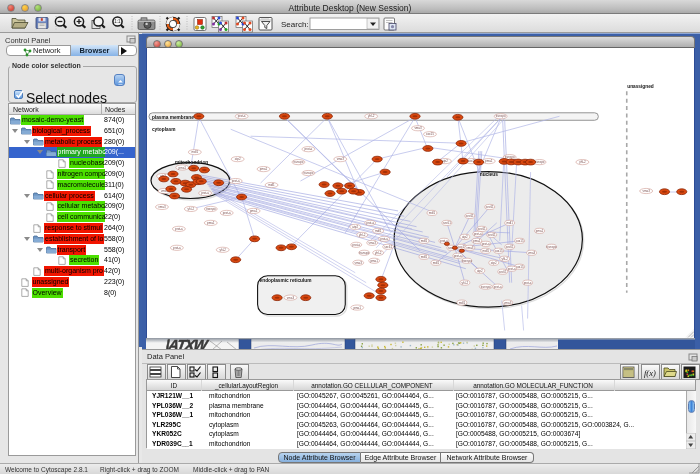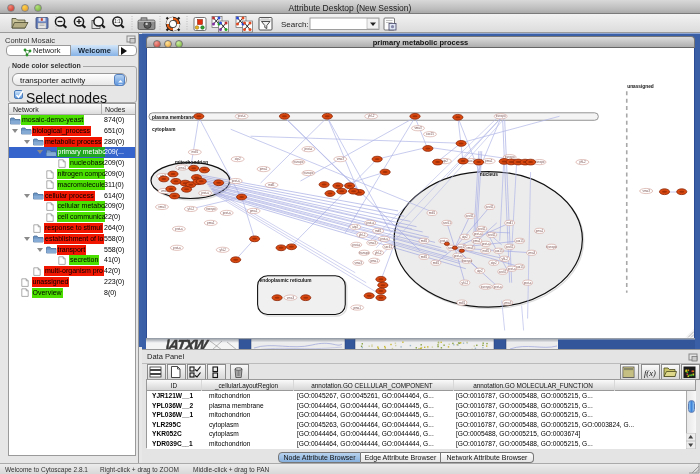--- a/index.html
+++ b/index.html
@@ -161,21 +161,20 @@
       <circle cx="392.5" cy="12.7" r="1.6" fill="#88a"></circle>
     </g>
 </svg>
 <div class="abs" style="left:139px;top:34px;width:3px;height:313px;background:#3c61a8"></div>
 <div class="abs mdi">
 <div class="abs netwin">
 <div class="abs nw-title"></div>
 <div class="abs tl" style="left:7px;background:radial-gradient(circle at 35% 30%,#f0a098,#cf3428);border:0.5px solid #777;"></div>
 <div class="abs tl" style="left:18px;background:radial-gradient(circle at 35% 30%,#ffe49a,#e59b2e);border:0.5px solid #777;"></div>
 <div class="abs tl" style="left:29px;background:radial-gradient(circle at 35% 30%,#cdeea0,#6fae32);border:0.5px solid #777;"></div>
-<div class="abs nw-txt">primary metabolic process</div>
 <svg class="abs" style="left:0px;top:12px;background:#fff;border-left:1px solid #2d4c96;border-right:1px solid #2d4c96" width="549" height="290" viewBox="0 0 549 290">
         <rect x="2.0" y="64.5" width="451" height="7.5" rx="3.7" fill="#f4f4f4" stroke="#888" stroke-width="0.9"></rect>
         <ellipse cx="44.7" cy="134.0" rx="39.5" ry="18" fill="none" stroke="#aaa" stroke-width="1.4" opacity="0.4"></ellipse>
         <ellipse cx="43.5" cy="132.5" rx="39.5" ry="18" fill="#ececec" stroke="#111" stroke-width="1.2"></ellipse>
         <ellipse cx="343.7" cy="193.0" rx="94.5" ry="68" fill="none" stroke="#aaa" stroke-width="1.4" opacity="0.4"></ellipse>
         <ellipse cx="342.5" cy="191.5" rx="94.5" ry="68" fill="#ececec" stroke="#111" stroke-width="1.2"></ellipse>
         <rect x="112.5" y="229.5" width="88" height="39" rx="10" fill="none" stroke="#aaa" stroke-width="1.4" opacity="0.4"></rect>
         <rect x="111.0" y="228.0" width="88" height="39" rx="10" fill="#f0f0f0" stroke="#111" stroke-width="1.1"></rect>
         <line x1="481.5" y1="43.0" x2="481.5" y2="245.0" stroke="#a8a8a8" stroke-width="1.6" stroke-dasharray="4,3.4"></line>
         <line x1="355.0" y1="70.0" x2="301.0" y2="129.0" stroke="#b0b5e6" stroke-width="0.7" opacity="1.0"></line>
@@ -638,38 +637,37 @@
       <rect x="258.4" y="8.2" width="1.4" height="1.4" fill="#a0b8c8"></rect>
       <rect x="318.0" y="4.1" width="1.4" height="1.4" fill="#c8b830"></rect>
       <rect x="248.3" y="5.8" width="1.4" height="1.4" fill="#c8b830"></rect>
       <rect x="282.0" y="8.6" width="1.4" height="1.4" fill="#c8b830"></rect>
       <rect x="273.6" y="9.1" width="1.4" height="1.4" fill="#88a040"></rect>
       <path d="M368 11 C 385 5, 400 12, 415 8" stroke="#9aa2dc" stroke-width="0.7" fill="none"></path>
       <rect x="416" y="1.5" width="137" height="12.5" fill="#33569b"></rect>
     </svg>
 </div>
 <div class="abs cpanel">
-<div class="abs cp-title">Control Mosaic</div>
+<div class="abs cp-title">Control Panel</div>
 <svg class="abs" style="left:126px;top:2px" width="11" height="9">
       <rect x="1" y="1" width="8" height="6" fill="none" stroke="#888" stroke-width="1"></rect>
       <rect x="4" y="3.5" width="5" height="4.5" fill="#ccc" stroke="#777" stroke-width="0.8"></rect>
     </svg>
 <div class="abs tabbar"></div>
 <div class="abs tab-net" style="left:33px;top:13px;width:34px;text-align:left;">Network</div>
 <svg class="abs" style="left:23px;top:14.5px" width="9" height="9">
       <circle cx="2" cy="2" r="1.4" fill="#2a9a2a"></circle>
       <circle cx="7" cy="3" r="1.4" fill="#2a9a2a"></circle>
       <circle cx="4" cy="7" r="1.4" fill="#2a9a2a"></circle>
       <path d="M2 2 L7 3 L4 7 Z" fill="none" stroke="#2a7a2a" stroke-width="0.7"></path>
     </svg>
-<div class="abs tab-mosaic" style="left:70px;top:12px;">Welcome</div>
+<div class="abs tab-mosaic" style="left:70px;top:12px;">Browser</div>
 <div class="abs" style="left:121px;top:14px;width:0;height:0;border-top:4px solid transparent;border-bottom:4px solid transparent;border-left:6px solid #111;"></div>
 <div class="abs groupbox"></div>
 <div class="abs gb-legend">Node color selection</div>
-<div class="abs combo">transporter activity</div>
 <div class="abs stepper"><svg width="11" height="11">
         <path d="M5.5 2 L7.8 4.6 L3.2 4.6 Z" fill="#fff"></path>
         <path d="M5.5 9 L7.8 6.4 L3.2 6.4 Z" fill="#fff"></path>
       </svg></div>
 <div class="abs cbox">
       <svg width="11" height="11" style="position:absolute;left:-1px;top:-2px">
         <path d="M2.5 6 L4.5 8.2 L9 2" stroke="#fff" stroke-width="1.7" fill="none"></path>
       </svg>
     </div>
 <div class="abs cbox-lbl">Select nodes</div>

